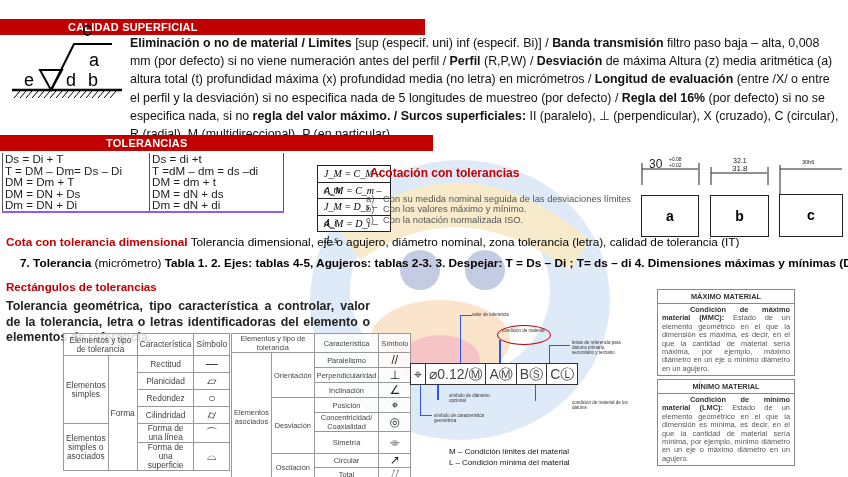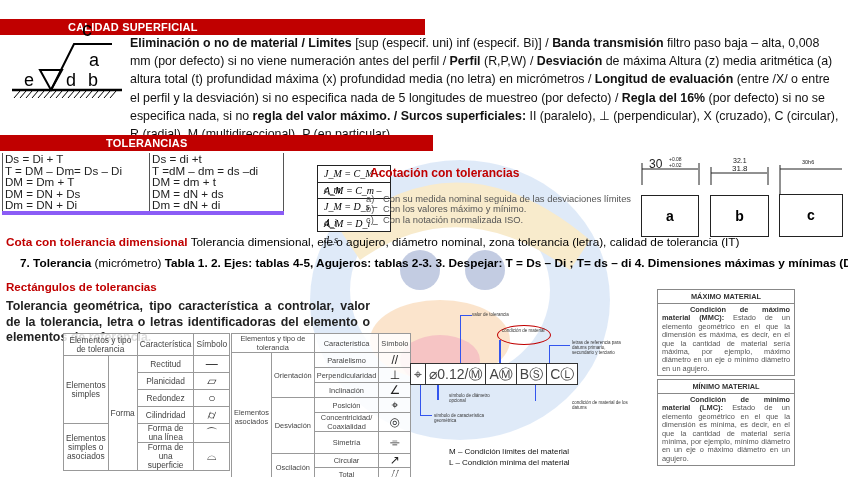--- a/index.html
+++ b/index.html
@@ -13,21 +13,21 @@
   .band.b2 span { left: 70px; margin-left: 36px; }
 
   .roughness { position: absolute; left: 10px; top: 22px; width: 112px; height: 80px; }
 
   .para1 { position: absolute; left: 130px; top: 34px; width: 712px; font-size: 12.4px; line-height: 18.2px; color: #111; text-align: left; }
   .para1 b { font-weight: bold; }
 
   table.tol { position: absolute; left: 2px; top: 153px; width: 282px; border-collapse: collapse; font-size: 11.6px; color: #222; }
   table.tol th { font-weight: normal; text-align: center; border: 1px solid #555; height: 14px; line-height: 13px; }
   table.tol td { border-left: 1px solid #555; border-right: 1px solid #555; padding: 0 2px; height: 11.6px; line-height: 11.6px; }
-  table.tol tr:last-child td { border-bottom: 4px solid #8b5cf6; }
+  table.tol tr:last-child td { border-bottom: 2px solid #8b5cf6; }
 
   .formula-box { position: absolute; left: 289px; width: 74px; border: 1.5px solid #222; background:#fff; font-family: "Liberation Serif", serif; font-style: italic; font-size: 10px; margin-left: 28px; }
   .formula-box div { height: 16px; line-height: 16px; padding-left: 6px; }
   .formula-box div + div { border-top: 1px solid #222; }
 
   .acot-title { position: absolute; left: 370px; top: 166px; color: #c00000; font-weight: bold; font-size: 12px; }
   .acot-list { position: absolute; left: 366px; top: 194px; font-size: 9.4px; color: #555; line-height: 10.4px; }
   .acot-list div span.l { display: inline-block; width: 17px; }
 
   .dimfig { position: absolute; top: 155px; }

